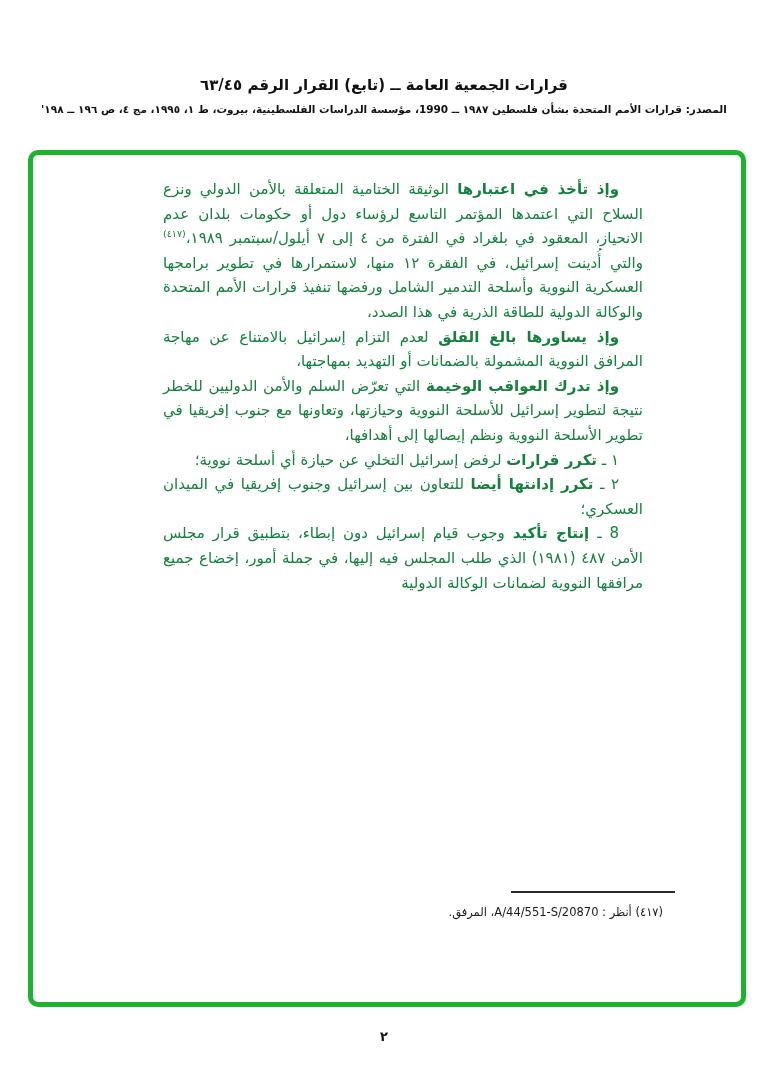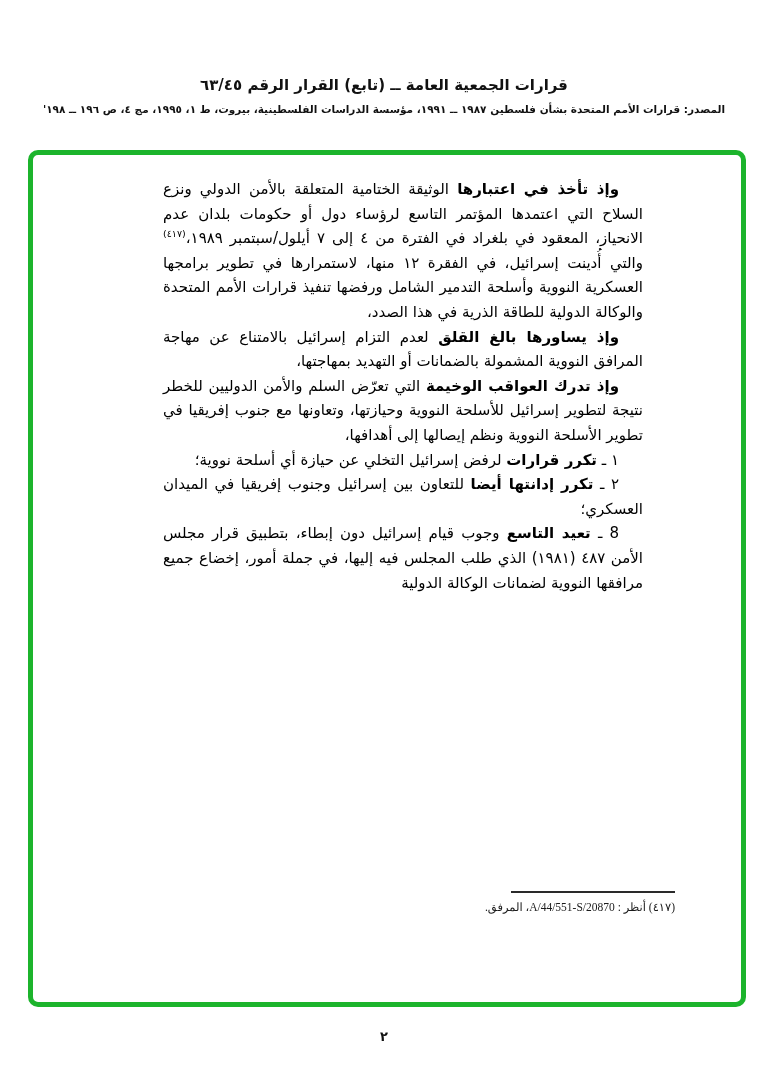--- a/index.html
+++ b/index.html
@@ -52,21 +52,21 @@
   }
   .text-col {
     position: absolute;
     top: 22px;
     right: 98px;
     width: 480px;
     direction: rtl;
     text-align: justify;
     font-size: 15px;
     line-height: 24.6px;
-    color: #000000;
+    color: #15803d;
   }
   .text-col p {
     margin: 0;
     text-indent: 24px;
   }
   .text-col b { font-weight: bold; }
   .text-col sup {
     font-size: 9.5px;
     line-height: 0;
     vertical-align: 6px;
@@ -79,51 +79,51 @@
     direction: rtl;
     font-size: 11.5px;
     color: #1a1a1a;
   }
   .footnote-rule {
     width: 164px;
     height: 0;
     border-top: 2px solid #2a2a2a;
     margin-bottom: 7px;
   }
-  .footnote-text { margin: 0; white-space: nowrap; font-family: Liberation Serif, serif; }
+  .footnote-text { margin: 12px; white-space: nowrap; }
   .page-number {
     position: absolute;
     top: 1029px;
     left: 0;
     width: 768px;
     text-align: center;
     font-size: 13px;
     font-weight: bold;
     color: #111;
   }
 </style>
 </head>
 <body>
 
 <div class="page">
 
   <div class="header">
     <div class="doc-title">قرارات الجمعية العامة ــ (تابع) القرار الرقم ٦٣/٤٥</div>
-    <div class="doc-source">المصدر: قرارات الأمم المتحدة بشأن فلسطين ١٩٨٧ ــ ١٩٩١، مؤسسة الدراسات الفلسطينية، بيروت، ط ١، ١٩٩٥، مج ٤، ص ١٩٦ ــ ١٩٨'</div>
+    <div class="doc-source">المصدر: قرارات الأمم المتحدة بشأن فلسطين ١٩٨٧ ــ 1990، مؤسسة الدراسات الفلسطينية، بيروت، ط ١، ١٩٩٥، مج ٤، ص ١٩٦ ــ ١٩٨'</div>
   </div>
 
   <div class="frame" style="border-color: rgb(28, 180, 44);">
 
     <div class="text-col">
         <p><b>وإذ تأخذ في اعتبارها</b><span> الوثيقة الختامية المتعلقة بالأمن الدولي ونزع السلاح التي اعتمدها المؤتمر التاسع لرؤساء دول أو حكومات بلدان عدم الانحياز، المعقود في بلغراد في الفترة من ٤ إلى ٧ أيلول/سبتمبر ١٩٨٩،</span><sup>(٤١٧)</sup><span> والتي أُدينت إسرائيل، في الفقرة ١٢ منها، لاستمرارها في تطوير برامجها العسكرية النووية وأسلحة التدمير الشامل ورفضها تنفيذ قرارات الأمم المتحدة والوكالة الدولية للطاقة الذرية في هذا الصدد،</span></p>
         <p><b>وإذ يساورها بالغ القلق</b><span> لعدم التزام إسرائيل بالامتناع عن مهاجة المرافق النووية المشمولة بالضمانات أو التهديد بمهاجتها،</span></p>
         <p><b>وإذ تدرك العواقب الوخيمة</b><span> التي تعرّض السلم والأمن الدوليين للخطر نتيجة لتطوير إسرائيل للأسلحة النووية وحيازتها، وتعاونها مع جنوب إفريقيا في تطوير الأسلحة النووية ونظم إيصالها إلى أهدافها،</span></p>
         <p><span>١ ـ </span><b>تكرر قرارات</b><span> لرفض إسرائيل التخلي عن حيازة أي أسلحة نووية؛</span></p>
         <p><span>٢ ـ </span><b>تكرر إدانتها أيضا</b><span> للتعاون بين إسرائيل وجنوب إفريقيا في الميدان العسكري؛</span></p>
-        <p><span>8 ـ </span><b>تعيد التاسع</b><span> وجوب قيام إسرائيل دون إبطاء، بتطبيق قرار مجلس الأمن ٤٨٧ (١٩٨١) الذي طلب المجلس فيه إليها، في جملة أمور، إخضاع جميع مرافقها النووية لضمانات الوكالة الدولية</span></p>
+        <p><span>8 ـ </span><b>إنتاج تأكيد</b><span> وجوب قيام إسرائيل دون إبطاء، بتطبيق قرار مجلس الأمن ٤٨٧ (١٩٨١) الذي طلب المجلس فيه إليها، في جملة أمور، إخضاع جميع مرافقها النووية لضمانات الوكالة الدولية</span></p>
       </div>
 
     <div class="footnote">
       <div class="footnote-rule"></div>
       <p class="footnote-text">(٤١٧) أنظر : A/44/551-S/20870، المرفق.</p>
     </div>
 
   </div>
 
   <div class="page-number">٢</div>

